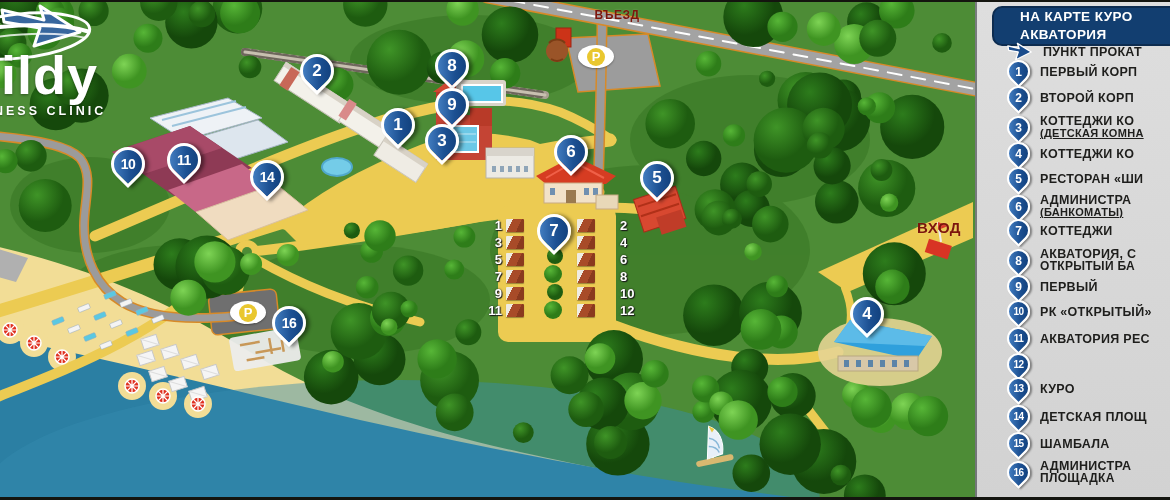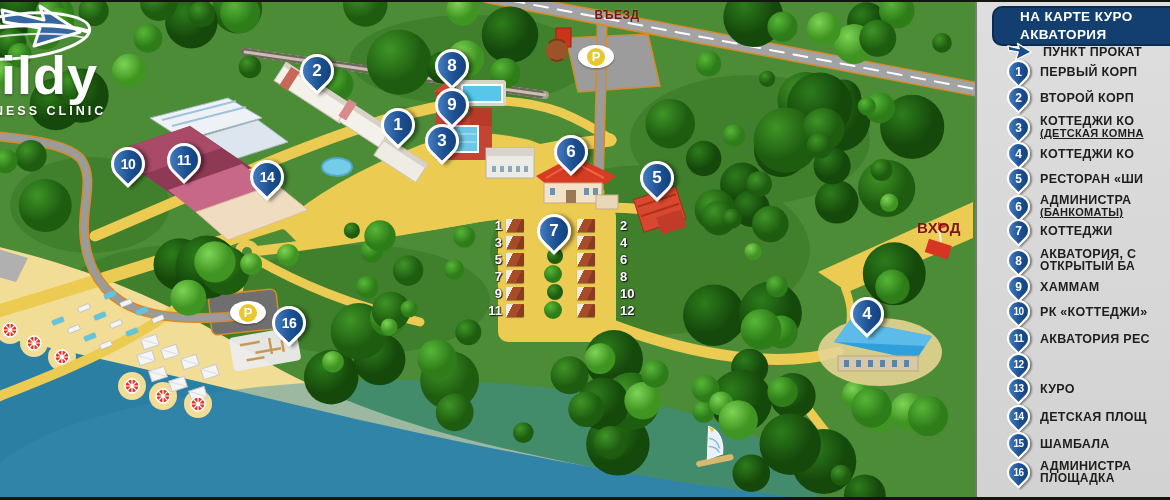--- a/index.html
+++ b/index.html
@@ -686,29 +686,29 @@
         <span class="lg-text">
           <span class="l1">АКВАТОРИЯ, С</span>
           <span class="l2">ОТКРЫТЫЙ БА</span>
         </span>
       </div>
       <div class="lg-item" style="top: 275px;">
         <span class="lg-pin">
           <i>9</i>
         </span>
         <span class="lg-text">
-          <span class="l1">ХАММАМ</span>
+          <span class="l1">ПЕРВЫЙ</span>
         </span>
       </div>
       <div class="lg-item" style="top: 300px;">
         <span class="lg-pin two">
           <i>10</i>
         </span>
         <span class="lg-text">
-          <span class="l1">РК «КОТТЕДЖИ»</span>
+          <span class="l1">РК «ОТКРЫТЫЙ»</span>
         </span>
       </div>
       <div class="lg-item" style="top: 327px;">
         <span class="lg-pin two">
           <i>11</i>
         </span>
         <span class="lg-text">
           <span class="l1">АКВАТОРИЯ РЕС</span>
         </span>
       </div>

